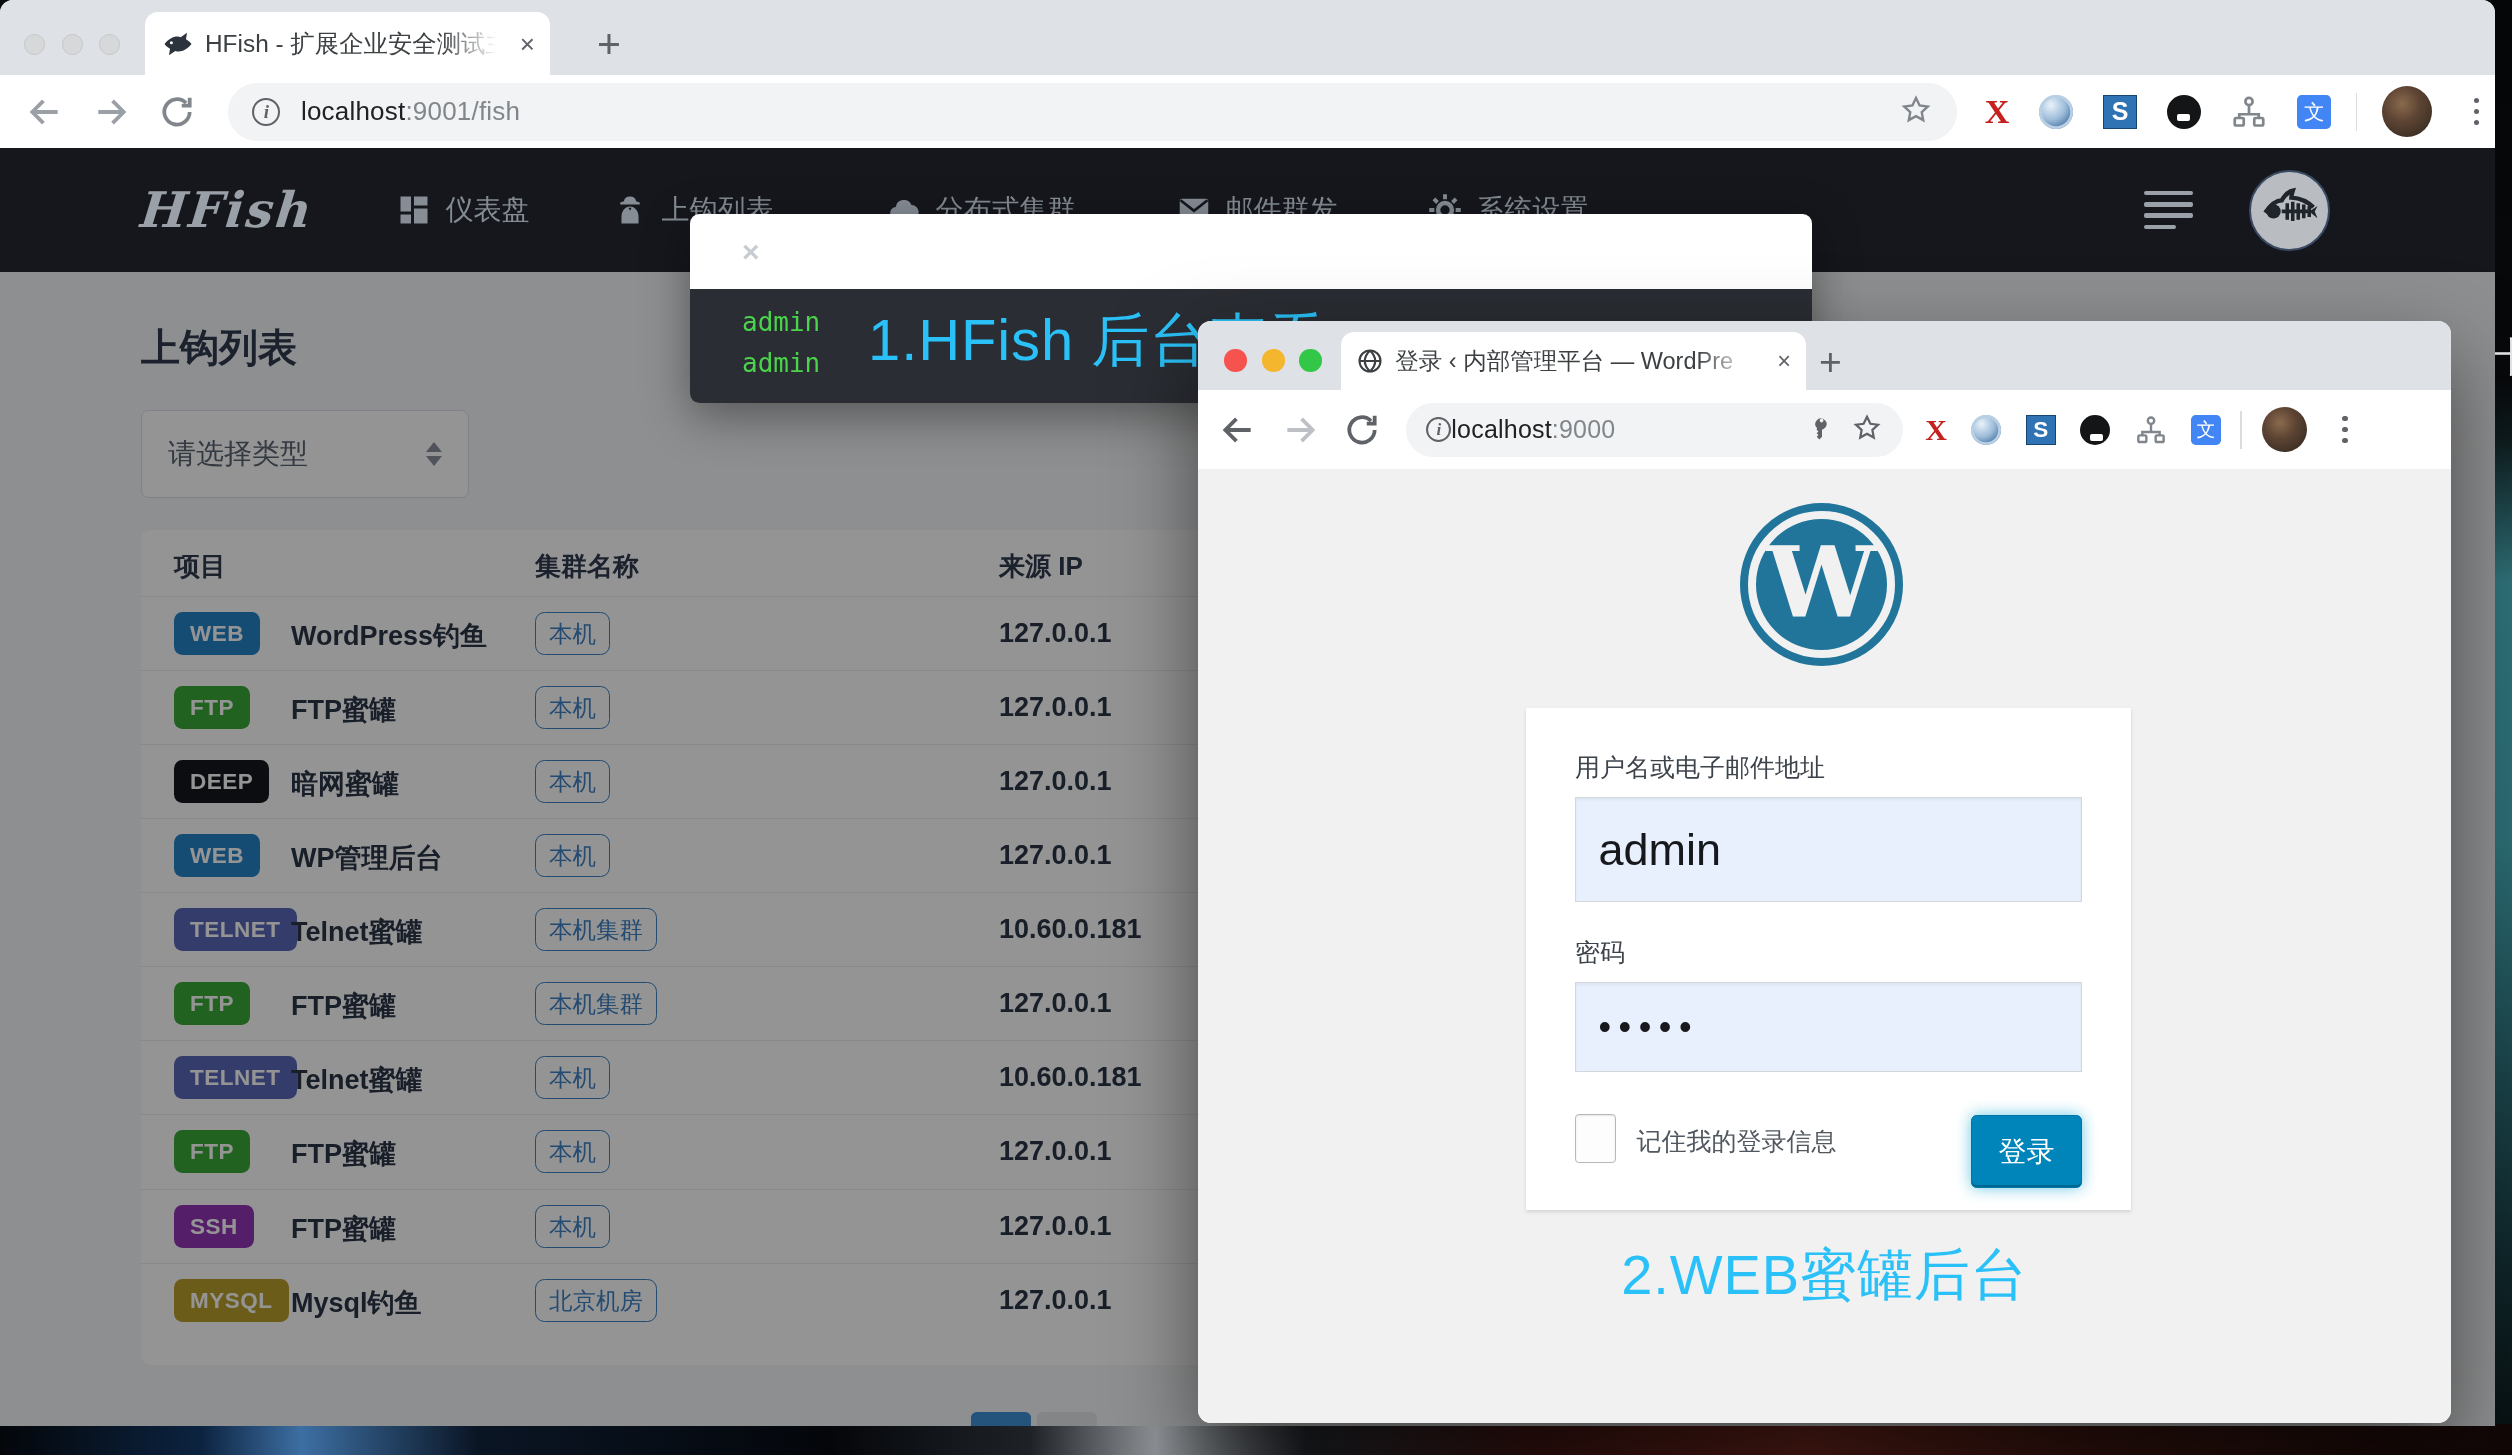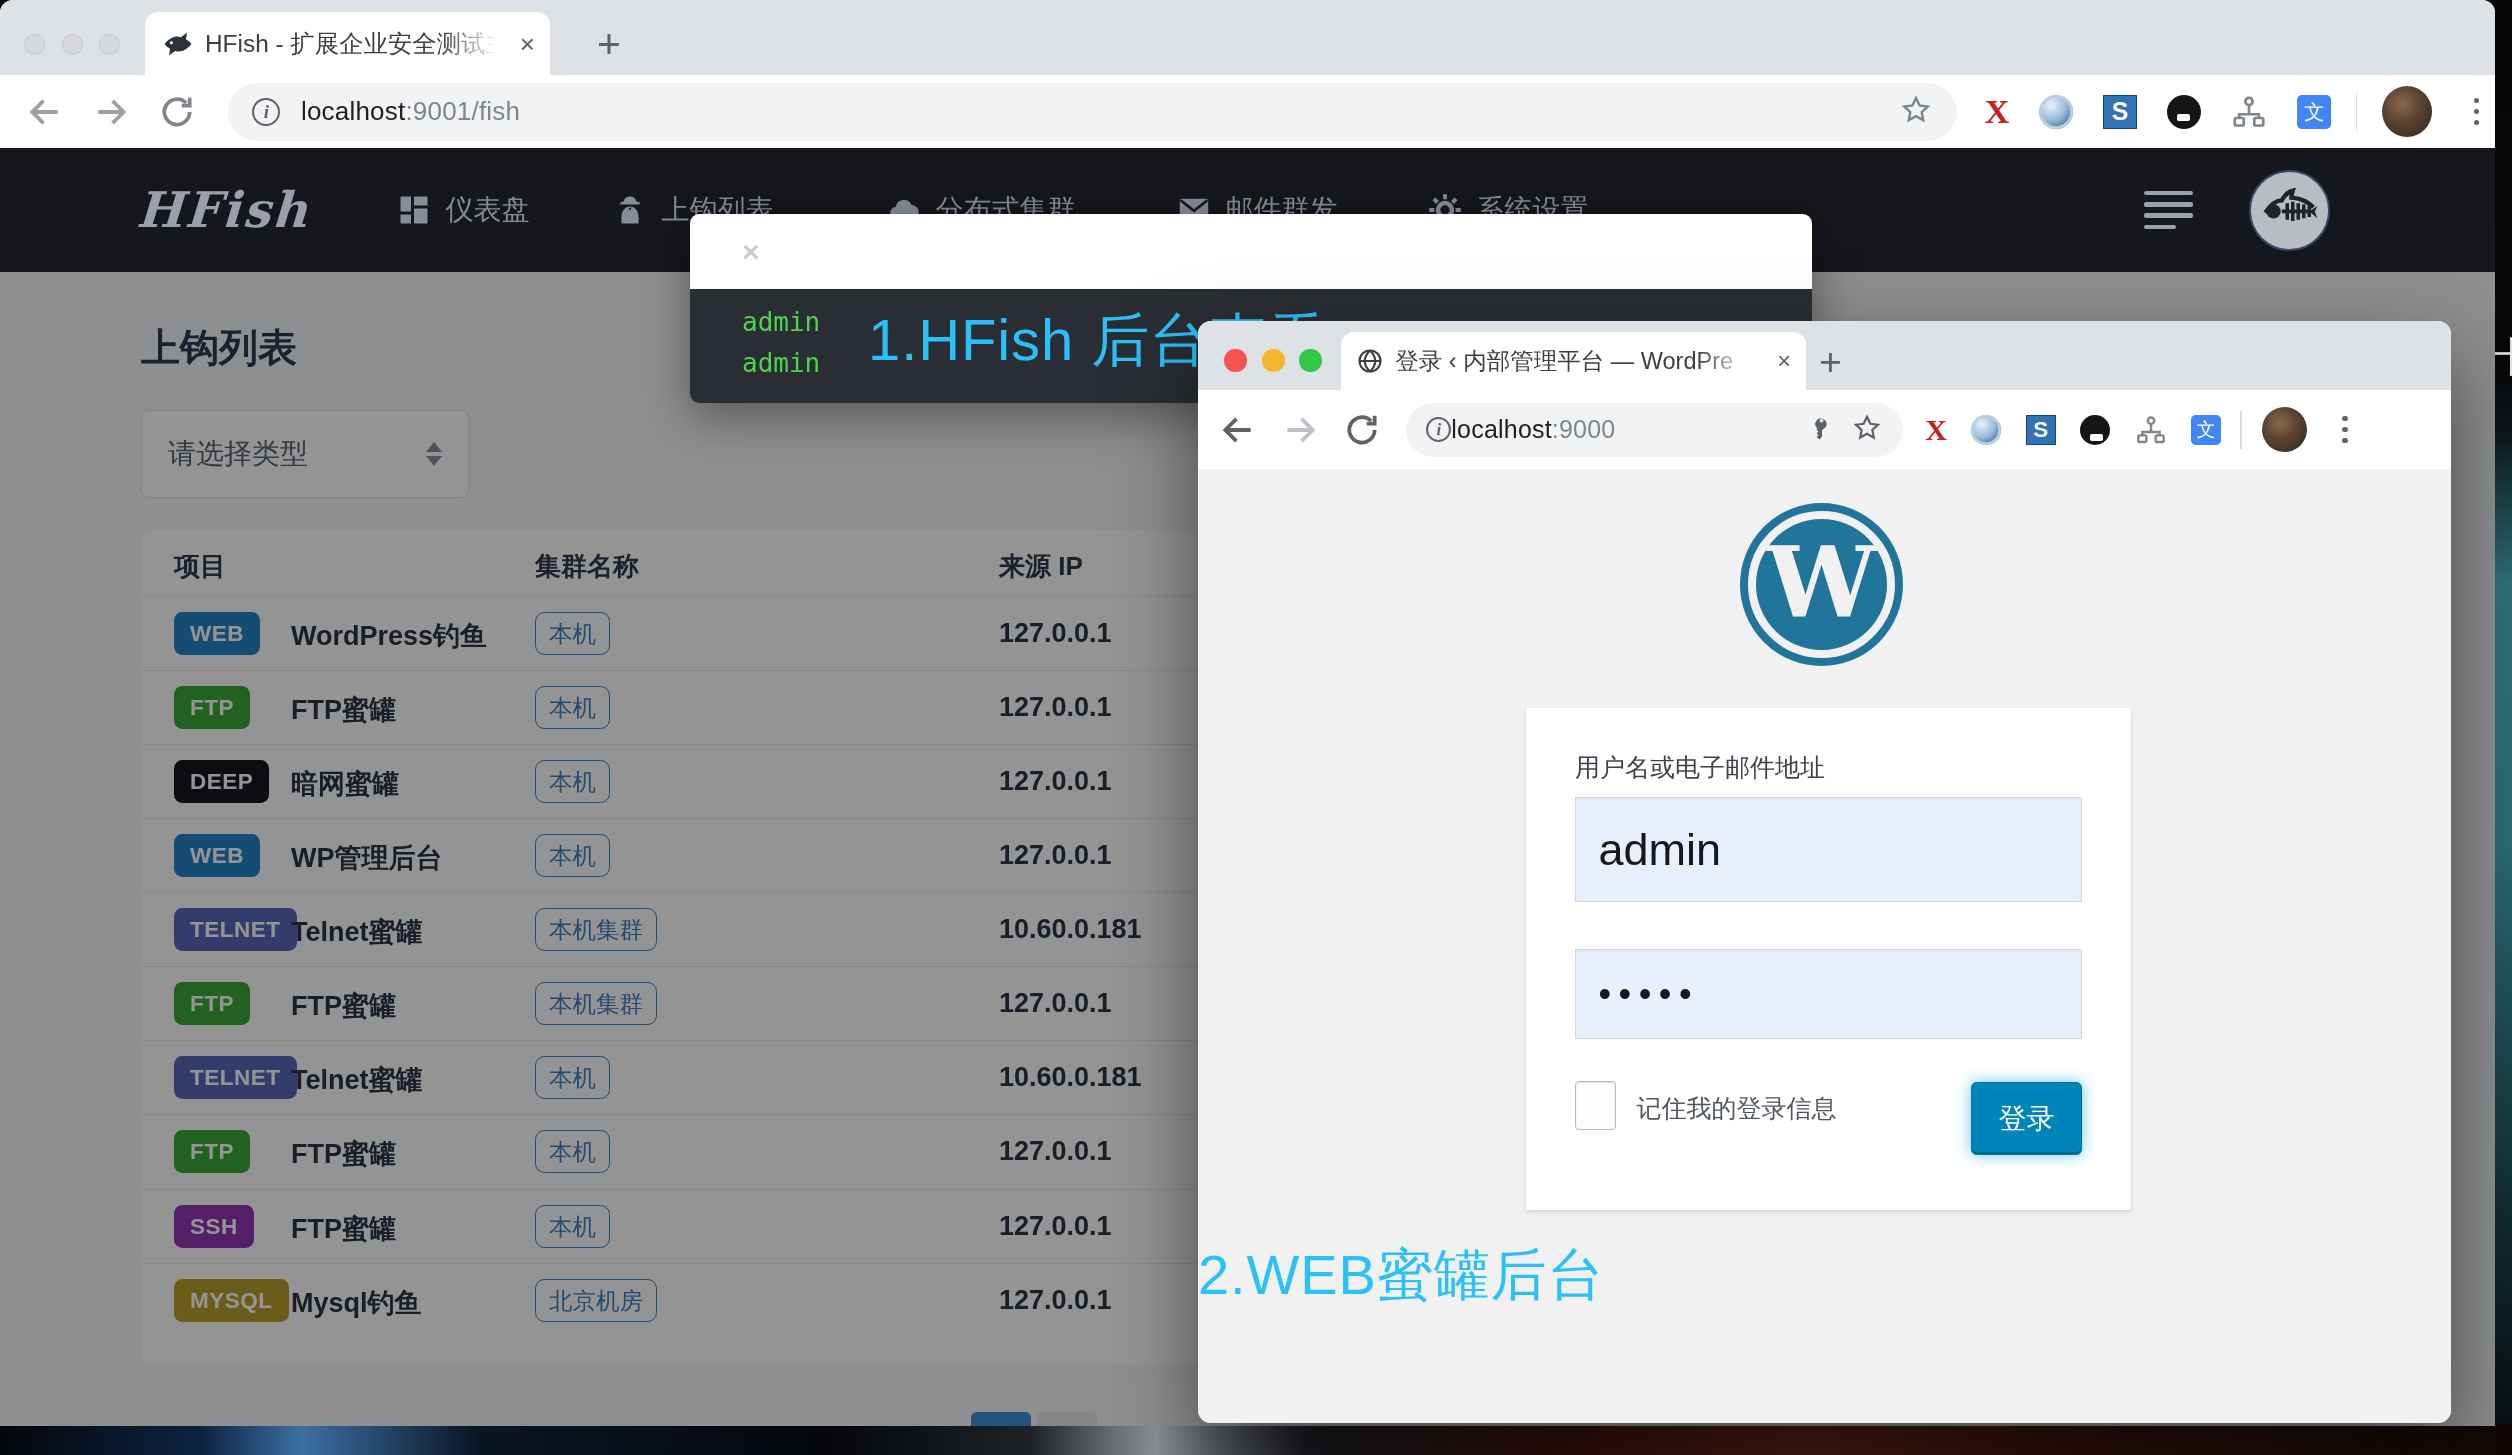--- a/index.html
+++ b/index.html
@@ -134,21 +134,21 @@
   .wp-input{width:100%;background:#e8f0fe;border:1.9px solid #d4d8dd;box-shadow:inset 0 1.9px 2.8px rgba(0,0,0,.05);
     font-family:"Liberation Sans",sans-serif;color:#16181c;outline:none;}
   #user-input{height:105px;font-size:45px;padding:0 22.5px;margin:13px 0 34px 0;}
   #pass-input{height:90px;font-size:36px;letter-spacing:7.5px;padding:0 22.5px;margin:13px 0 34px 0;}
   #wp-bottom-row{display:flex;align-items:flex-start;margin-top:7.5px;}
   #remember-box{width:41px;height:49px;background:#fdfdfd;border:1.9px solid #b4b9be;border-radius:3.8px;box-shadow:inset 0 0.9px 1.9px rgba(0,0,0,.1);}
   #remember-label{font-size:25px;color:#50575e;margin:11.3px 0 0 20.6px;flex:1;}
   #login-button{width:111px;height:73px;background:#0085ba;border:0.9px solid #0073a8;border-radius:5.6px;
     color:#fff;font-size:28px;display:flex;align-items:center;justify-content:center;
     box-shadow:0 0 15px rgba(102,198,228,.95),inset 0 -1.9px 0 #00678f;margin-top:1.9px;}
-  #annotation-2{left:0;top:769px;width:100%;font-size:56px;}
+  #annotation-2{left:0;top:769px;width:100%;text-align:center;font-size:56px;}
 </style>
 </head>
 <body>
 
 <div id="desktop">
 
   <div id="right-strip">
     <span class="glyph">卡</span>
   </div>
   <div id="bottom-strip"></div>
@@ -482,20 +482,21 @@
     <div id="wp-page">
       <div id="wp-logo">
         <div class="disc">
             <span class="w">W</span>
           </div>
       </div>
 
       <div id="login-card">
         <label class="wp-label">用户名或电子邮件地址</label>
         <input id="user-input" class="wp-input" value="admin" style="">
+        <label class="wp-label">密码</label>
         <input id="pass-input" class="wp-input" value="•••••" style="">
         <div id="wp-bottom-row">
           <span id="remember-box"></span>
           <span id="remember-label">记住我的登录信息</span>
           <span id="login-button">登录</span>
         </div>
       </div>
 
       <div class="annotation" id="annotation-2">2.WEB蜜罐后台</div>
     </div>

